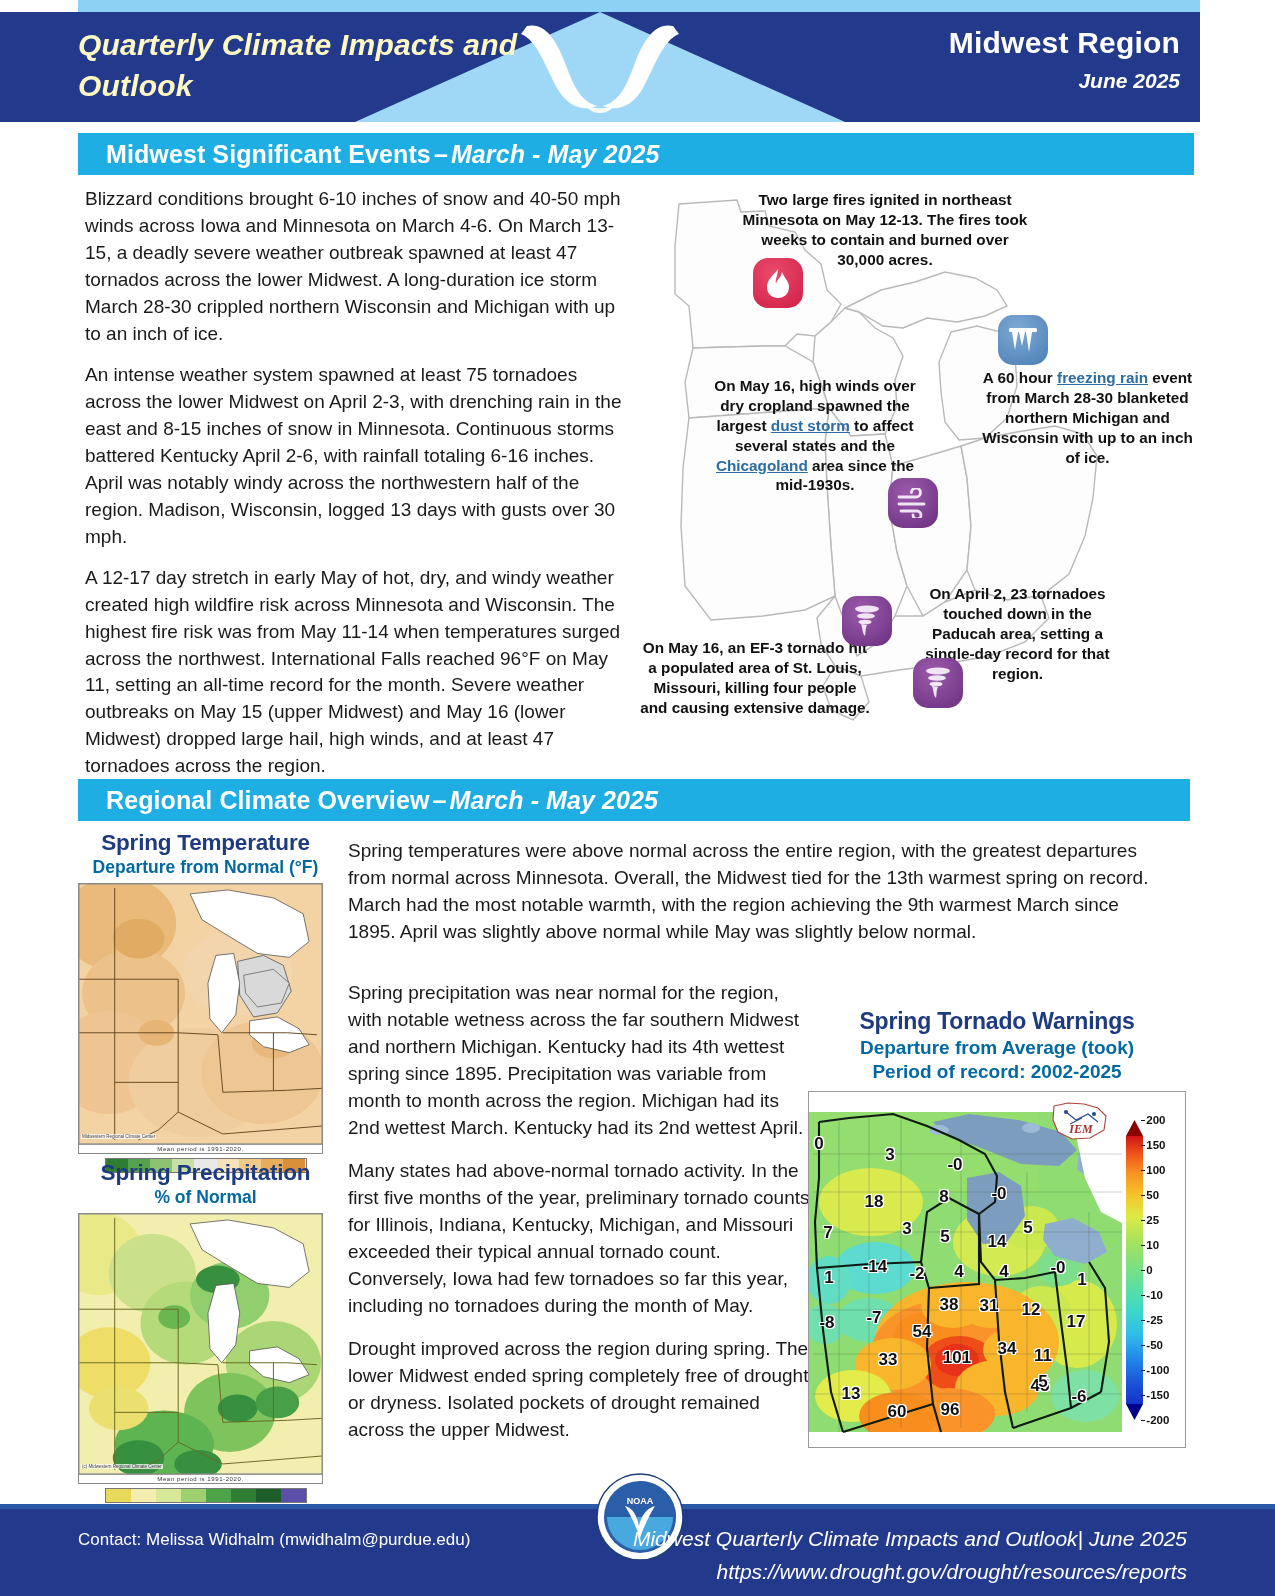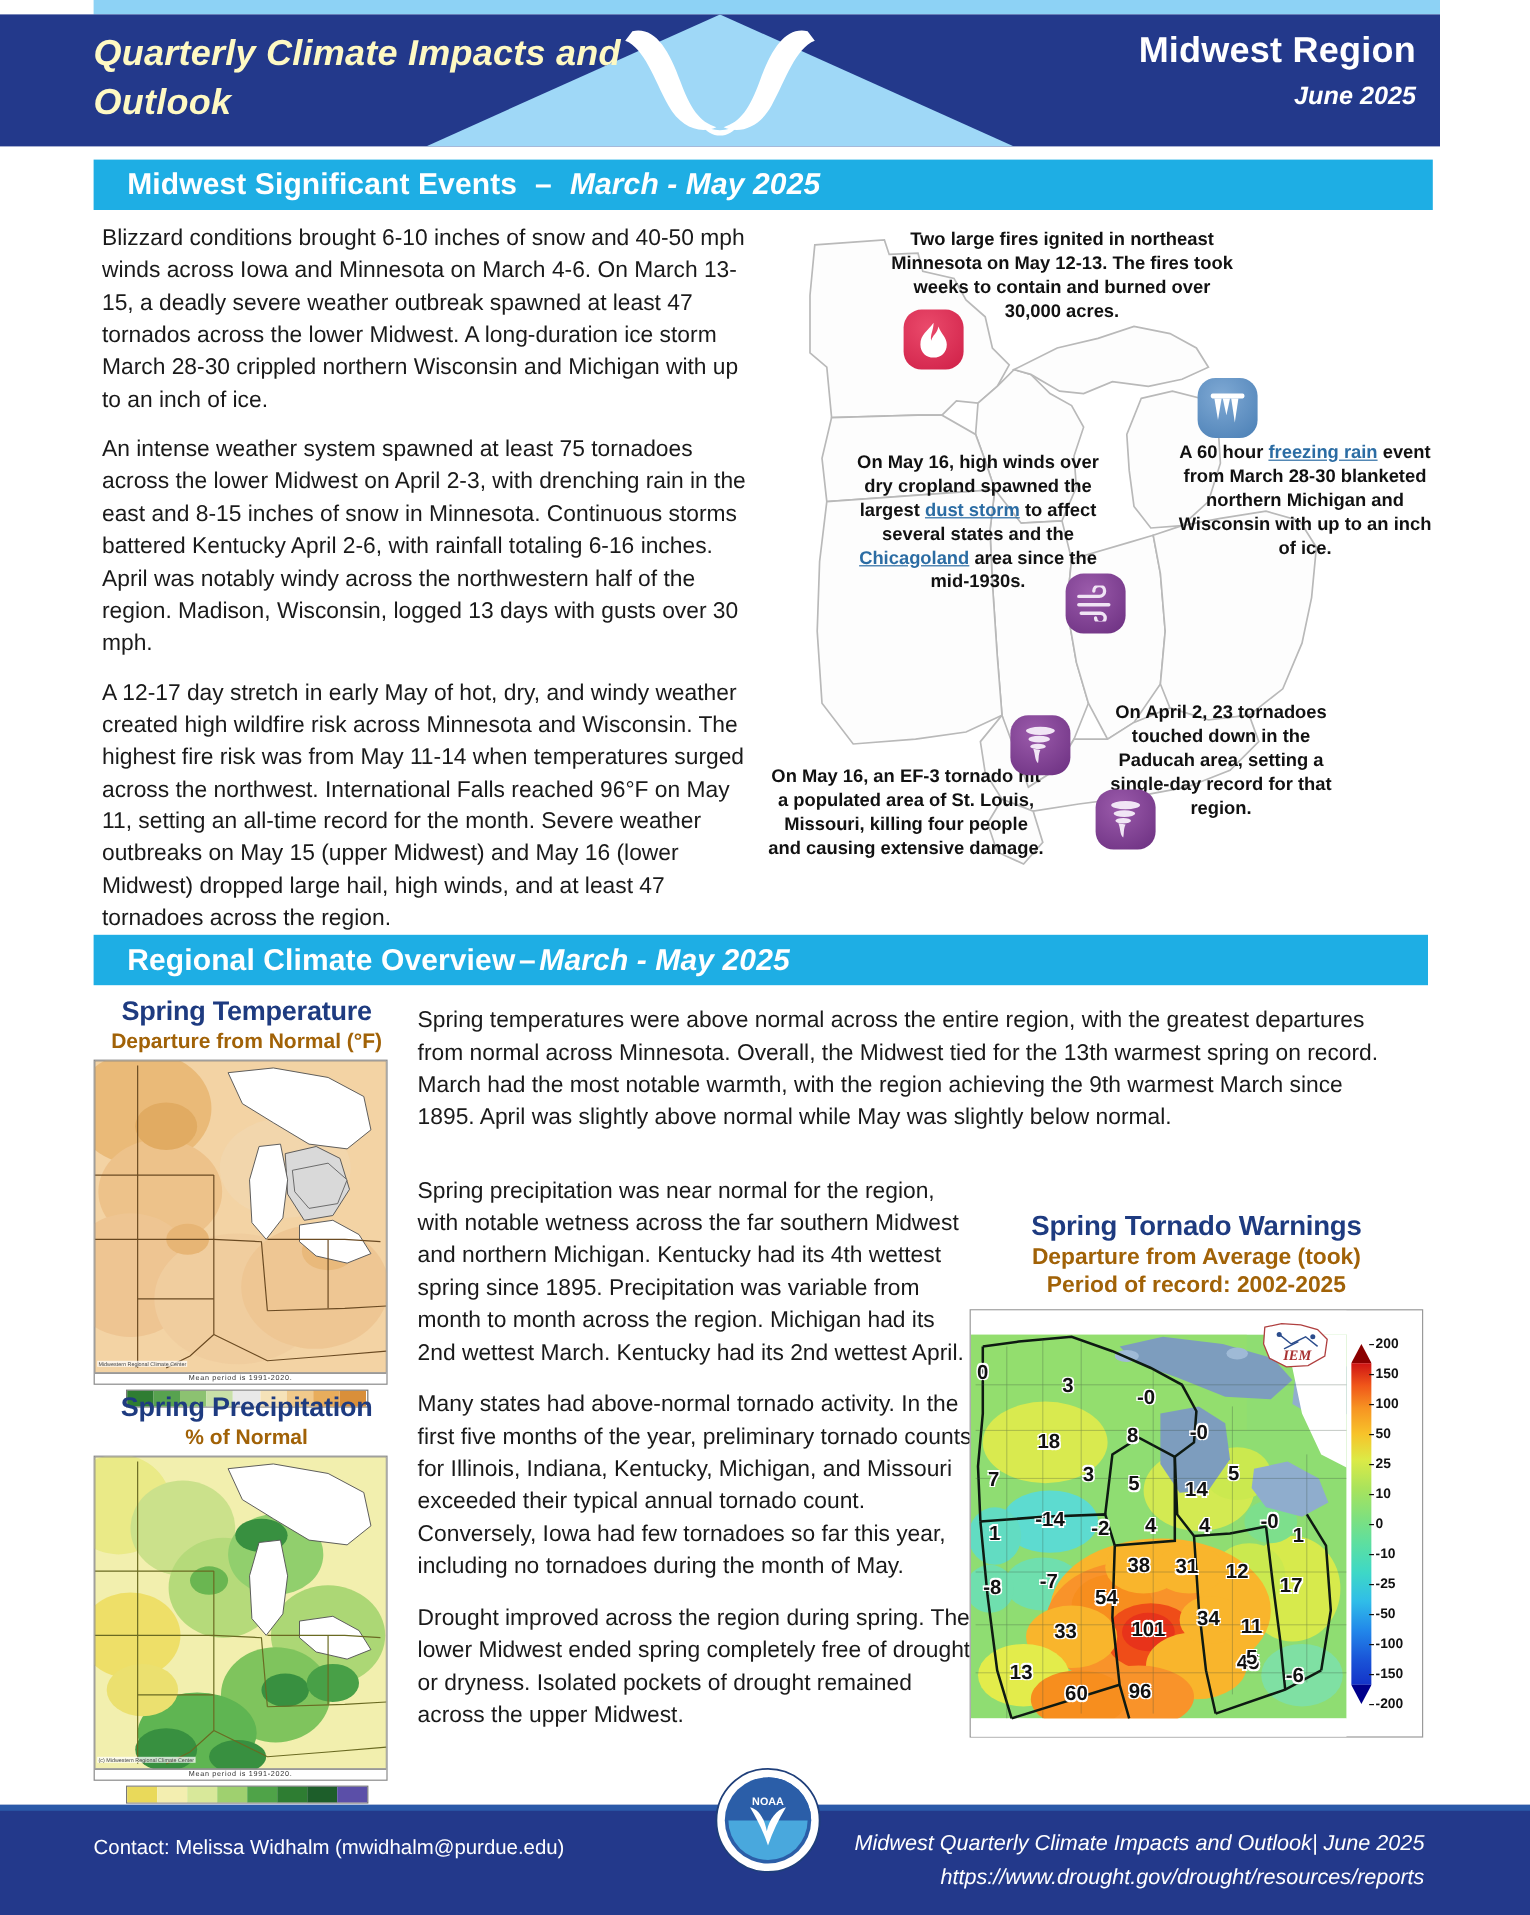--- a/index.html
+++ b/index.html
@@ -92,21 +92,21 @@
     box-sizing: border-box;
     letter-spacing: 0.1px;
   }
   .section-banner .sb-dash { padding: 0 3px; }
   .section-banner .sb-sub {
     font-style: italic;
     font-weight: bold;
   }
   #banner-events {
     left: 78px; top: 133px;
-    width: 1116px; height: 42px; gap: 12px;
+    width: 1116px; height: 42px;
   }
   #banner-overview {
     left: 78px; top: 779px;
     width: 1112px; height: 42px;
   }
 
   
   .events-text {
     position: absolute;
     left: 85px; top: 186px;
@@ -172,21 +172,21 @@
 
   
   .panel-title {
     color: #1e3b80;
     font-size: 22.5px;
     font-weight: bold;
     text-align: center;
     letter-spacing: -0.2px;
   }
   .panel-sub {
-    color: #a16207;
+    color: #0369a1;
     font-size: 17.5px;
     font-weight: bold;
     text-align: center;
     margin-top: 1px;
   }
 
   #temp-block { position: absolute; left: 78px; top: 830px; width: 255px; }
   #precip-block { position: absolute; left: 78px; top: 1160px; width: 255px; }
 
   .thumb-map {
@@ -322,21 +322,21 @@
   .footer-contact {
     position: absolute;
     left: 78px; top: 26px;
     color: #ffffff;
     font-size: 17px;
   }
   .footer-right {
     position: absolute;
     right: 88px; top: 19px;
     color: #ffffff;
-    font-size: 18px;
+    font-size: 21px;
     font-style: italic;
     text-align: right;
     line-height: 1.55;
   }
   .noaa-logo {
     position: absolute;
     left: 595px; top: -32px;
     width: 90px; height: 90px;
   }
 </style>

